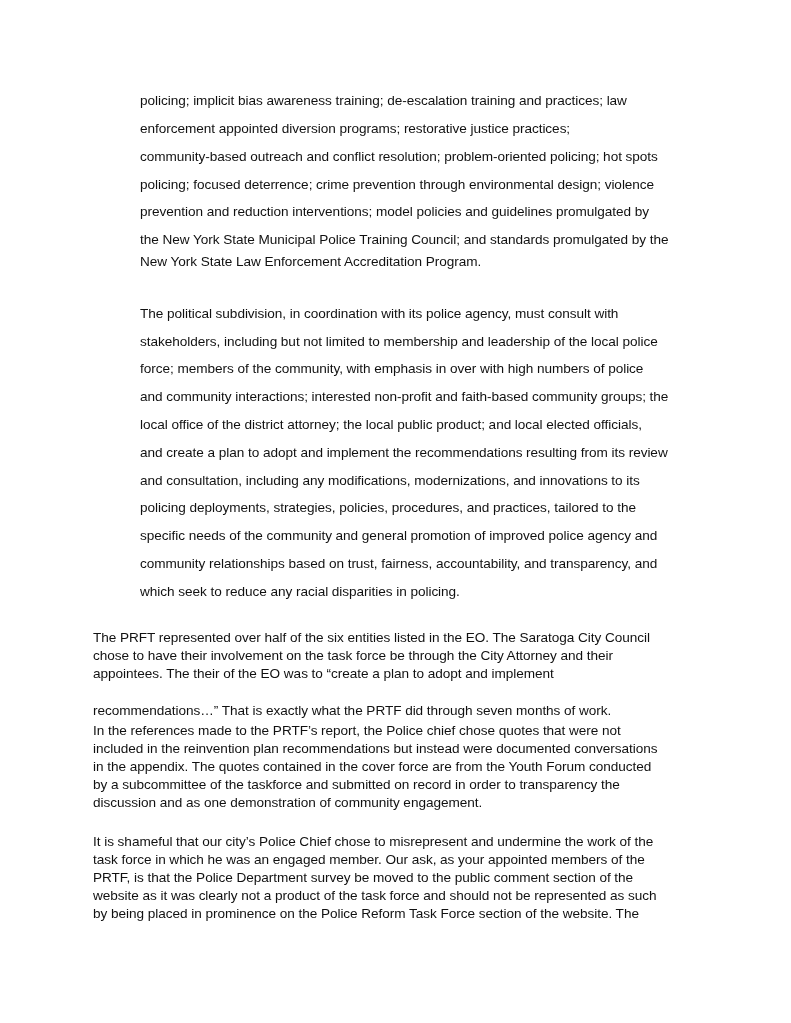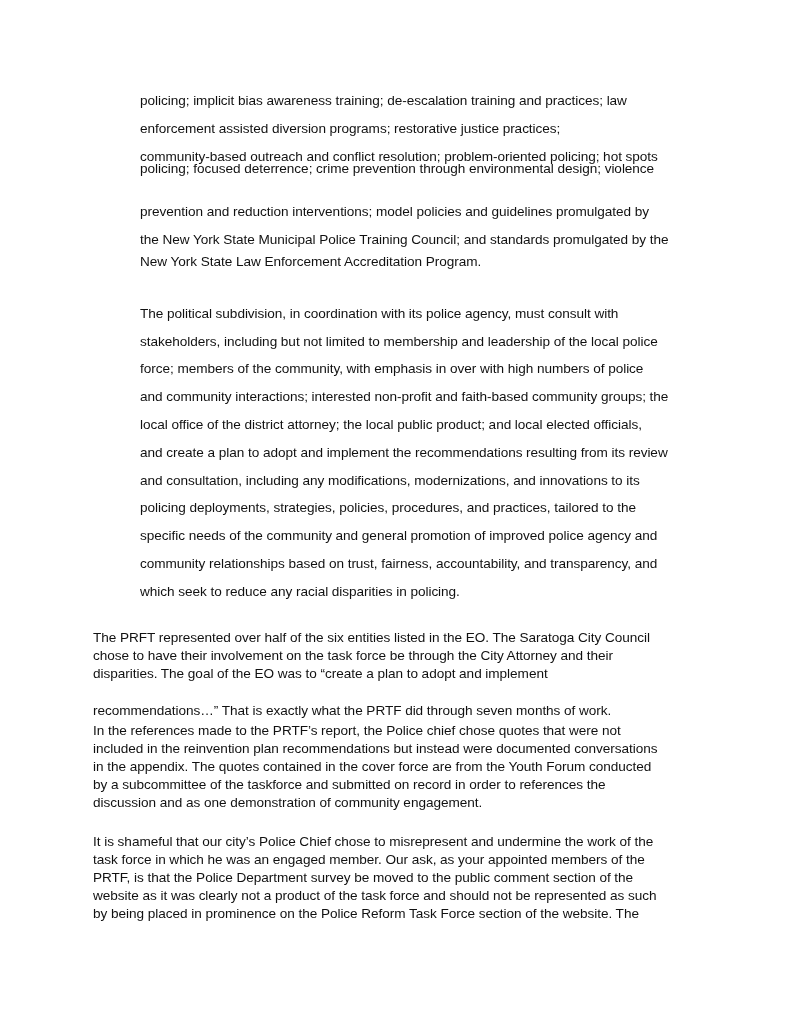--- a/index.html
+++ b/index.html
@@ -37,23 +37,23 @@
     
     .para { left: 93px; }
   </style>
 </head>
 <body>
 
 <div class="page">
 
   <div class="block" style="left:0;top:0;">
     <div class="line quote" style="top:92px">policing; implicit bias awareness training; de-escalation training and practices; law</div>
-    <div class="line quote" style="top:120px">enforcement assisted diversion programs; restorative justice practices;</div>
+    <div class="line quote" style="top:120px">enforcement appointed diversion programs; restorative justice practices;</div>
     <div class="line quote" style="top:148px">community-based outreach and conflict resolution; problem-oriented policing; hot spots</div>
-    <div class="line quote" style="top:160px">policing; focused deterrence; crime prevention through environmental design; violence</div>
+    <div class="line quote" style="top:176px">policing; focused deterrence; crime prevention through environmental design; violence</div>
     <div class="line quote" style="top:203px">prevention and reduction interventions; model policies and guidelines promulgated by</div>
     <div class="line quote" style="top:231px">the New York State Municipal Police Training Council; and standards promulgated by the</div>
     <div class="line quote" style="top:253px">New York State Law Enforcement Accreditation Program.</div>
   </div>
 
   <div class="block" style="left:0;top:0;">
     <div class="line quote" style="top:305px">The political subdivision, in coordination with its police agency, must consult  with</div>
     <div class="line quote" style="top:333px">stakeholders, including but not limited to membership and leadership of the local police</div>
     <div class="line quote" style="top:360px">force; members of the community, with emphasis in over with high numbers of police</div>
     <div class="line quote" style="top:388px">and community interactions; interested non-profit and faith-based community groups; the</div>
@@ -62,29 +62,29 @@
     <div class="line quote" style="top:472px">and consultation, including any modifications, modernizations, and innovations to its</div>
     <div class="line quote" style="top:499px">policing deployments, strategies, policies, procedures, and practices, tailored to the</div>
     <div class="line quote" style="top:527px">specific needs of the community and general promotion of improved police agency and</div>
     <div class="line quote" style="top:555px">community relationships based on trust, fairness, accountability, and transparency, and</div>
     <div class="line quote" style="top:583px">which seek to reduce any racial disparities in policing.</div>
   </div>
 
   <div class="block" style="left:0;top:0;">
     <div class="line para" style="top:629px">The PRFT represented over half of the six entities listed in the EO. The Saratoga City Council</div>
     <div class="line para" style="top:647px">chose to have their involvement on the task force be through the City Attorney and their</div>
-    <div class="line para" style="top:665px">disparities. The goal of the EO was to “create a plan to adopt and implement</div>
+    <div class="line para" style="top:665px">appointees. The their of the EO was to “create a plan to adopt and implement</div>
     <div class="line para" style="top:702px">recommendations…” That is exactly what the PRTF did through seven months of work.</div>
   </div>
 
   <div class="block" style="left:0;top:0;">
     <div class="line para" style="top:722px">In the references made to the PRTF’s report, the Police chief chose quotes that were not</div>
     <div class="line para" style="top:740px">included in the reinvention plan recommendations but instead were documented conversations</div>
     <div class="line para" style="top:758px">in the appendix. The quotes contained in the cover force are from the Youth Forum conducted</div>
-    <div class="line para" style="top:776px">by a subcommittee of the taskforce and submitted on record in order to references the</div>
+    <div class="line para" style="top:776px">by a subcommittee of the taskforce and submitted on record in order to transparency the</div>
     <div class="line para" style="top:794px">discussion and as one demonstration of community engagement.</div>
   </div>
 
   <div class="block" style="left:0;top:0;">
     <div class="line para" style="top:833px">It is shameful that our city’s Police Chief chose to misrepresent and undermine the work of the</div>
     <div class="line para" style="top:851px">task force in which he was an engaged member. Our ask, as your appointed members of the</div>
     <div class="line para" style="top:869px">PRTF, is that the Police Department survey be moved to the public comment section of the</div>
     <div class="line para" style="top:887px">website as it was clearly not a product of the task force and should not be represented as such</div>
     <div class="line para" style="top:905px">by being placed in prominence on the Police Reform Task Force section of the website. The</div>
   </div>

